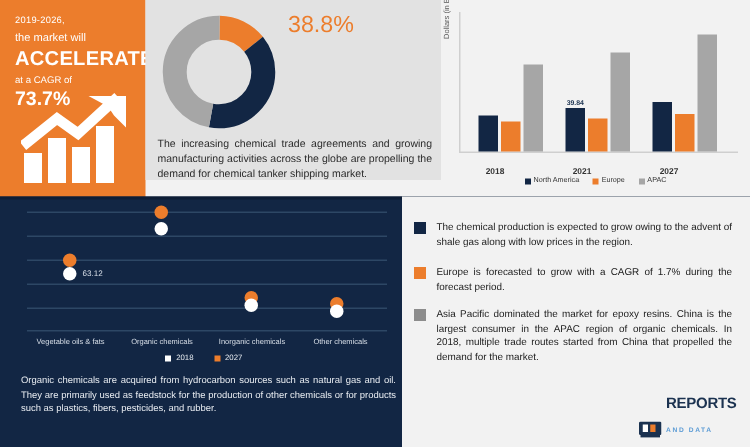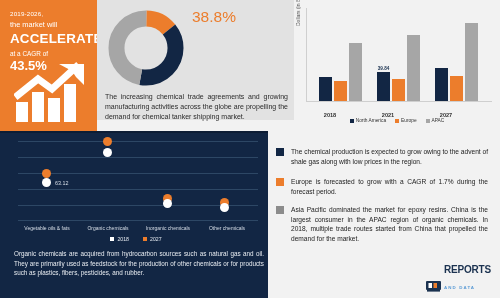--- a/index.html
+++ b/index.html
@@ -119,21 +119,21 @@
 
 <div class="page">
 
   <div class="top">
 
     <div class="orange-panel">
       <div class="op-line1">2019-2026,</div>
       <div class="op-line2">the market will</div>
       <div class="op-accel">ACCELERATE</div>
       <div class="op-line3">at a CAGR of</div>
-      <div class="op-cagr">43.5%</div>
+      <div class="op-cagr">73.7%</div>
 
       <svg class="growth-icon" viewBox="0 0 74 62">
         <rect x="2" y="40" width="12" height="20" fill="#fff"></rect>
         <rect x="18" y="30" width="12" height="30" fill="#fff"></rect>
         <rect x="34" y="36" width="12" height="24" fill="#fff"></rect>
         <rect x="50" y="22" width="12" height="38" fill="#fff"></rect>
         <path d="M4 33 L24 17 L38 27 L62 5" stroke="#fff" stroke-width="7" fill="none" stroke-linecap="square"></path>
         <path d="M45 2 L70 2 L70 23 L62 15 L58 9 Z" fill="#fff"></path>
       </svg>
     </div>

